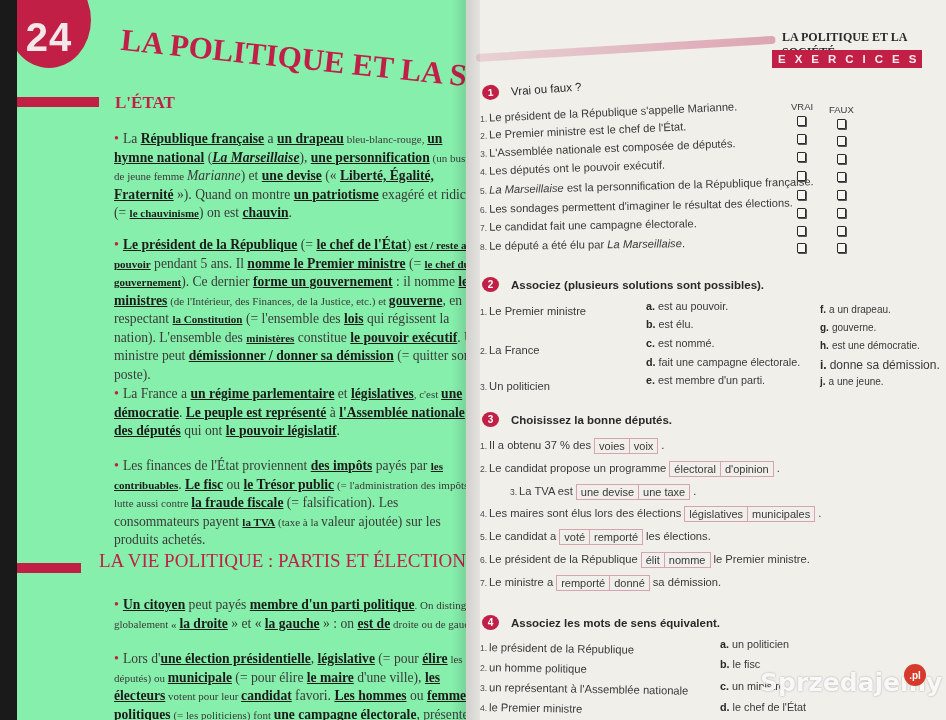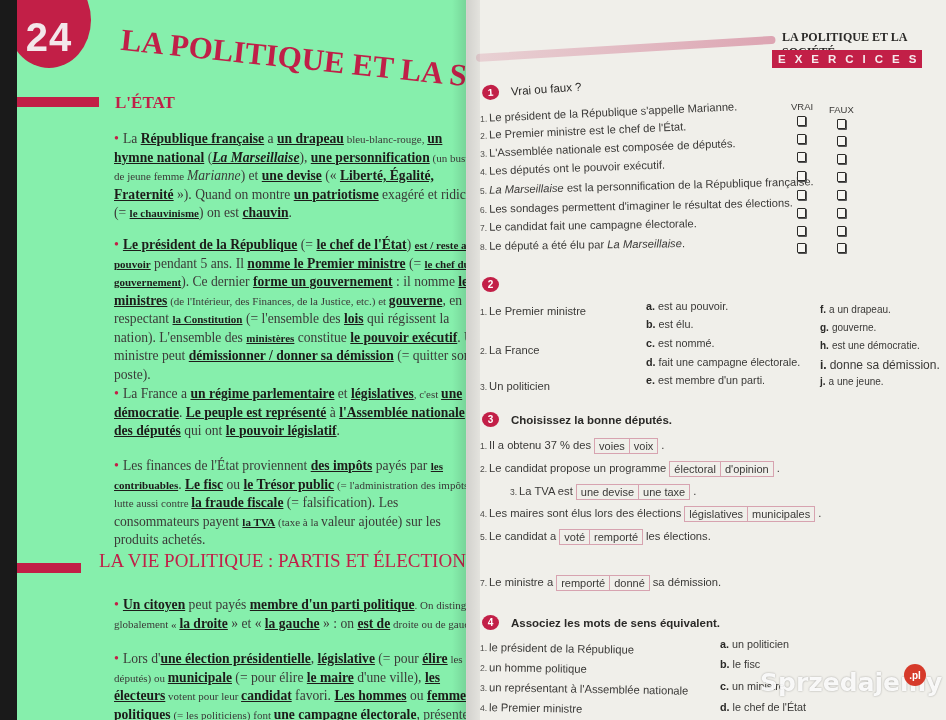--- a/index.html
+++ b/index.html
@@ -203,20 +203,21 @@
   <div class="cbox" style="left:371px; top:190px;"></div>
   <div class="cbox" style="left:331px; top:208px;"></div>
   <div class="cbox" style="left:371px; top:208px;"></div>
   <div class="cbox" style="left:331px; top:226px;"></div>
   <div class="cbox" style="left:371px; top:226px;"></div>
   <div class="cbox" style="left:331px; top:243px;"></div>
   <div class="cbox" style="left:371px; top:243px;"></div>
 
   <div class="ex-head" style="top:277px;">
     <span class="ex-num">2</span>
+    <span>Associez (plusieurs solutions sont possibles).</span>
   </div>
   <div class="row" style="top:305px;"><span class="n">1.</span><span>Le Premier ministre</span></div>
   <div class="row" style="top:344px;"><span class="n">2.</span><span>La France</span></div>
   <div class="row" style="top:380px;"><span class="n">3.</span><span>Un politicien</span></div>
 
   <div class="opt" style="left:180px; top:300px;"><b>a.</b><span>est au pouvoir.</span></div>
   <div class="opt" style="left:180px; top:318px;"><b>b.</b><span>est élu.</span></div>
   <div class="opt" style="left:180px; top:337px;"><b>c.</b><span>est nommé.</span></div>
   <div class="opt" style="left:180px; top:356px;"><b>d.</b><span>fait une campagne électorale.</span></div>
   <div class="opt" style="left:180px; top:374px;"><b>e.</b><span>est membre d'un parti.</span></div>
@@ -244,20 +245,24 @@
         <span>une taxe</span>
       </span><span>.</span></div>
   <div class="row" style="top:506px;"><span class="n">4.</span><span>Les maires sont élus lors des élections</span><span class="choice">
         <span>législatives</span>
         <span>municipales</span>
       </span><span>.</span></div>
   <div class="row" style="top:529px;"><span class="n">5.</span><span>Le candidat a</span><span class="choice">
         <span>voté</span>
         <span>remporté</span>
       </span><span>les élections.</span></div>
+  <div class="row" style="top:552px;"><span class="n">6.</span><span>Le président de la République</span><span class="choice">
+        <span>élit</span>
+        <span>nomme</span>
+      </span><span>le Premier ministre.</span></div>
   <div class="row" style="top:575px;"><span class="n">7.</span><span>Le ministre a</span><span class="choice">
         <span>remporté</span>
         <span>donné</span>
       </span><span>sa démission.</span></div>
 
   <div class="ex-head" style="top:615px;">
     <span class="ex-num">4</span>
     <span>Associez les mots de sens équivalent.</span>
   </div>
   <div class="row" style="top:641px; transform:rotate(1deg); transform-origin:left;"><span class="n">1.</span><span>le président de la République</span></div>

